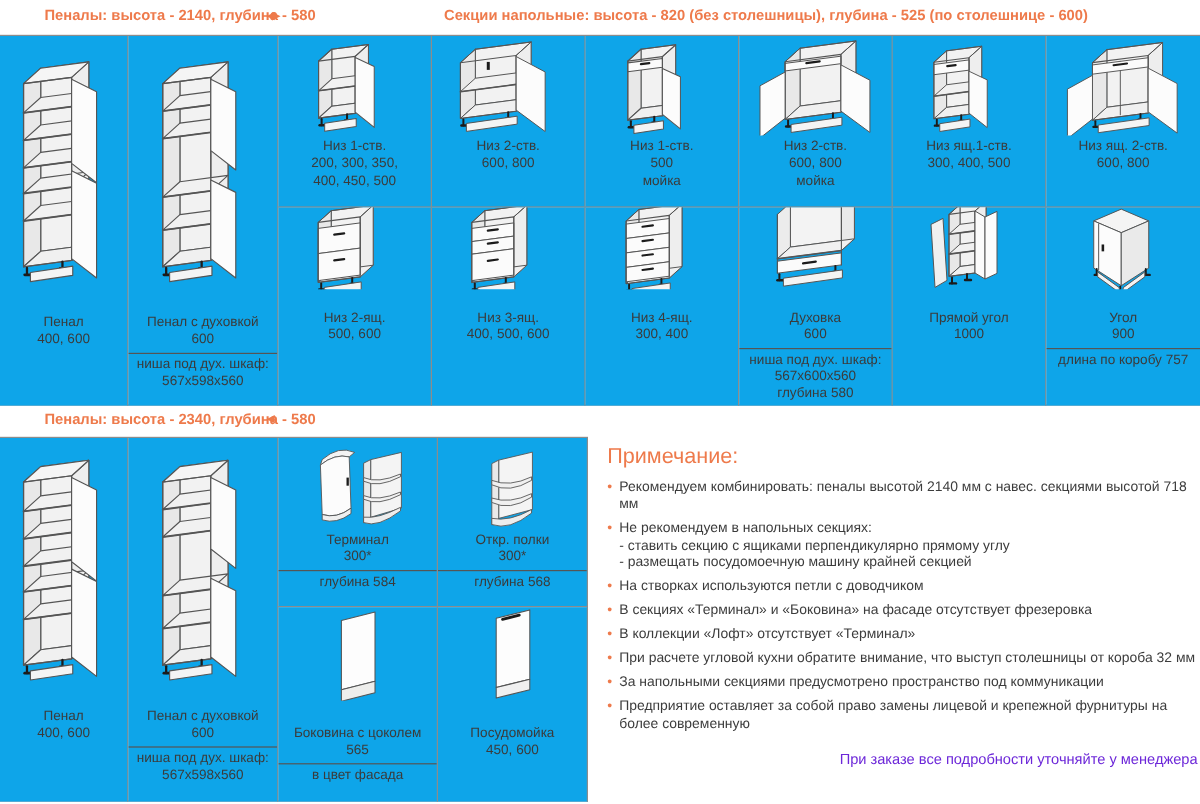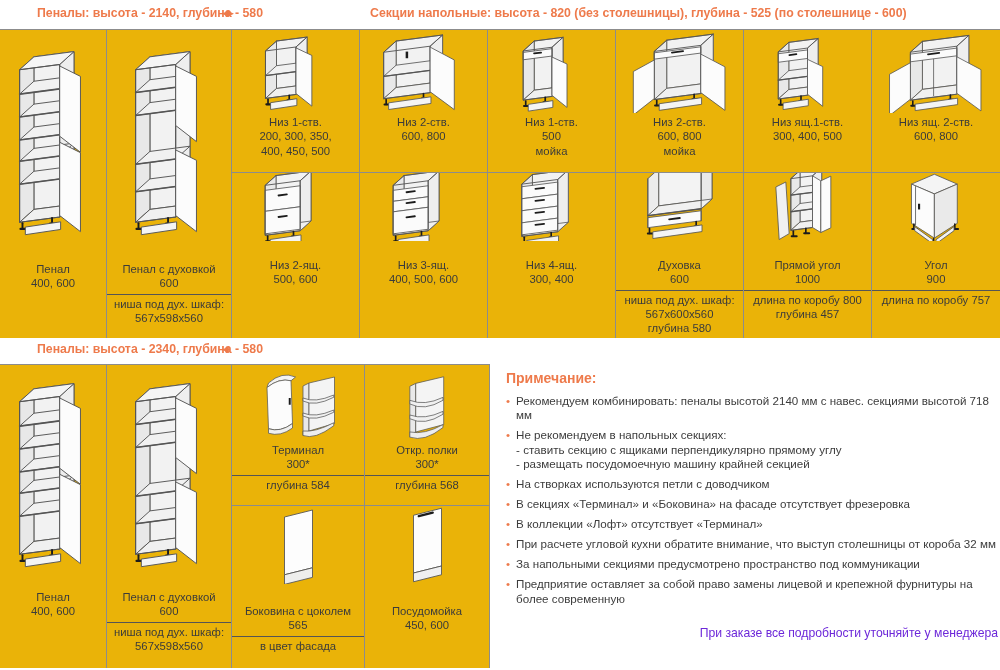--- a/index.html
+++ b/index.html
@@ -12,21 +12,21 @@
   .htext{position:absolute;top:6px;font-weight:bold;font-size:12.3px;color:var(--accent);white-space:nowrap;}
   .hdr2 .htext{top:4px;}
   .hl{left:8px;padding-left:29px;} .hr{left:370px;}
   .glyph{position:absolute;top:8px;left:222px;color:var(--accent);font-size:9px;letter-spacing:-2px;}
   .hdr2 .glyph{top:6px;}
 
   .grid{position:absolute;box-sizing:border-box;}
   .grid-top{top:29px;left:0;width:1000px;height:309px;border-top:1px solid var(--line);border-bottom:1px solid var(--line);}
   .grid-bot{top:364px;left:0;width:490px;height:304px;border-top:1px solid var(--line);border-bottom:1px solid var(--line);}
 
-  .cell{position:absolute;display:flex;flex-direction:column;box-sizing:border-box;background:#eab308;}
+  .cell{position:absolute;display:flex;flex-direction:column;box-sizing:border-box;background:#0ea5e9;}
   .br{border-right:1px solid var(--line);} .bb{border-bottom:1px solid var(--line);}
   .img{flex:1;display:flex;align-items:center;justify-content:center;overflow:hidden;}
   .cap{text-align:center;font-size:11.3px;line-height:1.27;color:#3b3b3b;overflow:hidden;}
   .s,.note{white-space:pre-line;}
   .note{border-top:1px solid #555;margin-top:3px;padding-top:2px;}
 
   
   .ct-p1{left:0;top:0;width:107px;height:308px;}
   .ct-p2{left:107px;top:0;width:125px;height:308px;}
   .ct-p1 .cap,.ct-p2 .cap{height:76px;}
@@ -38,21 +38,21 @@
   
   .cb-p1{left:0;top:0;width:107px;height:303px;}
   .cb-p2{left:107px;top:0;width:125px;height:303px;}
   .cb-p1 .cap,.cb-p2 .cap{height:78px;}
   .cb-r1{top:0;height:141px;} .cb-r1 .cap{height:62px;}
   .cb-r2{top:141px;height:162px;gap:20px;} .cb-r2 .cap{height:64px;}
   .cy1{left:232px;width:133px;} .cy2{left:365px;width:125px;}
 
   
   .notes{position:absolute;left:506px;top:370px;width:492px;}
-  .notes-title{color:var(--accent);font-weight:bold;font-size:14px;}
+  .notes-title{color:var(--accent);font-weight:normal;font-size:18px;}
   #notes-list{list-style:none;margin:8px 0 0;padding:0;}
   #notes-list li{display:flex;gap:6px;margin-bottom:5.5px;font-size:11.6px;line-height:1.25;color:#3c3c3c;}
   #notes-list .dot{color:var(--accent);}
   .units{margin-top:12px;color:var(--accent);font-weight:bold;font-size:12.6px;}
   .footer{position:absolute;left:506px;top:626px;width:492px;text-align:right;font-size:12.2px;color:#6d28d9;}
   svg{display:block;}
 </style>
 </head>
 <body>
 
@@ -430,22 +430,20 @@
           <line x1="27.0" y1="83.0" x2="33.0" y2="83.0" stroke="#1b1b1b" stroke-width="2.4" stroke-linecap="round"></line>
           <line x1="44.0" y1="73.6" x2="44.0" y2="79.6" stroke="#1b1b1b" stroke-width="2" stroke-linecap="round"></line>
           <line x1="42.0" y1="79.6" x2="48.0" y2="79.6" stroke="#1b1b1b" stroke-width="2.4" stroke-linecap="round"></line>
           <polygon points="52.0,10.6 62.0,16.6 62.0,78.6 52.0,72.6" fill="#fbfbfb" stroke="#555" stroke-width="1" stroke-linejoin="round"></polygon>
           <polygon points="62.0,16.6 74.0,11.0 74.0,73.0 62.0,78.6" fill="#fcfcfc" stroke="#555" stroke-width="1" stroke-linejoin="round"></polygon>
         </svg>
       </div>
     <div class="cap">
         <div class="t">Прямой угол</div>
         <div class="s">1000</div>
-        <div class="note">длина по коробу 800
-глубина 457</div>
       </div>
   </div>
   <div class="cell ct-r2 cx6">
     <div class="img">
         <svg viewBox="0 0 88 100" height="82" width="72">
           <polygon points="14.0,22.0 42.0,10.0 70.0,22.0 42.0,34.0" fill="#f4f4f4" stroke="#555" stroke-width="1" stroke-linejoin="round"></polygon>
           <polygon points="14.0,22.0 42.0,34.0 42.0,88.0 14.0,70.0" fill="#fcfcfc" stroke="#555" stroke-width="1" stroke-linejoin="round"></polygon>
           <polygon points="42.0,34.0 70.0,22.0 70.0,70.0 42.0,88.0" fill="#eaeaea" stroke="#555" stroke-width="1" stroke-linejoin="round"></polygon>
           <line x1="19.0" y1="25.0" x2="19.0" y2="72.0" stroke="#555" stroke-width="1" stroke-linecap="round"></line>
           <rect x="22" y="46" width="2.6" height="7" fill="#1b1b1b"></rect>

